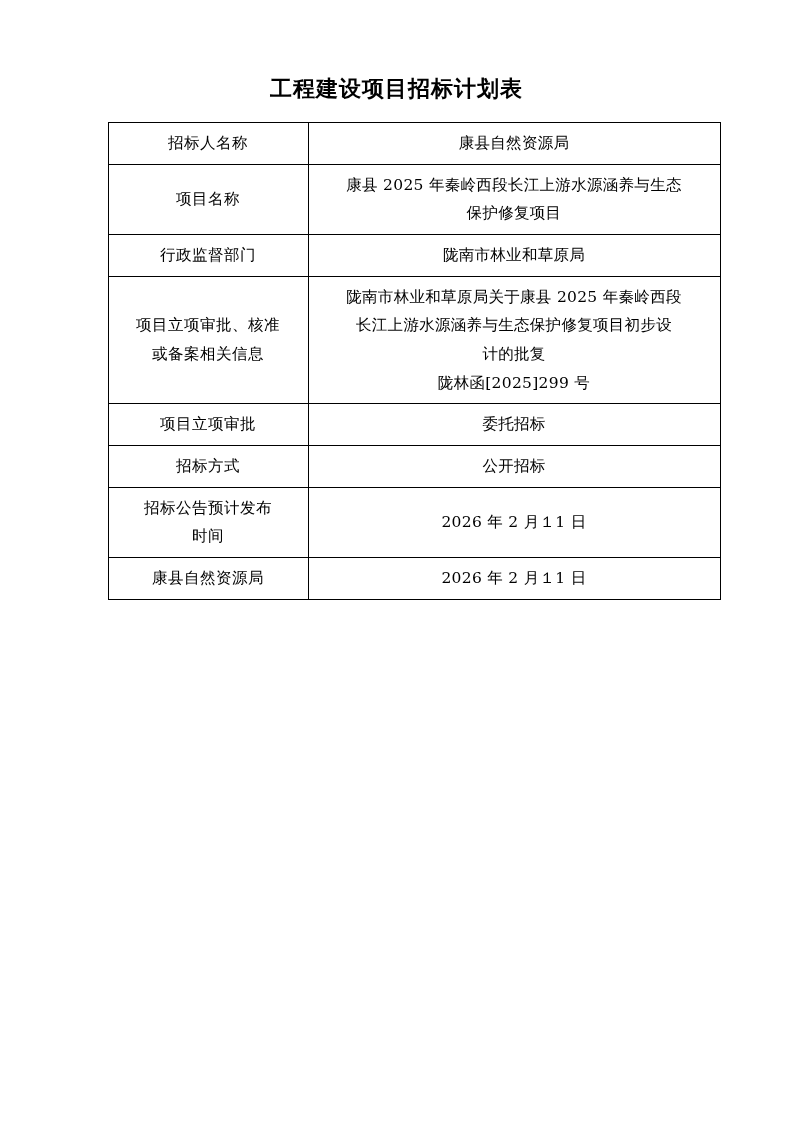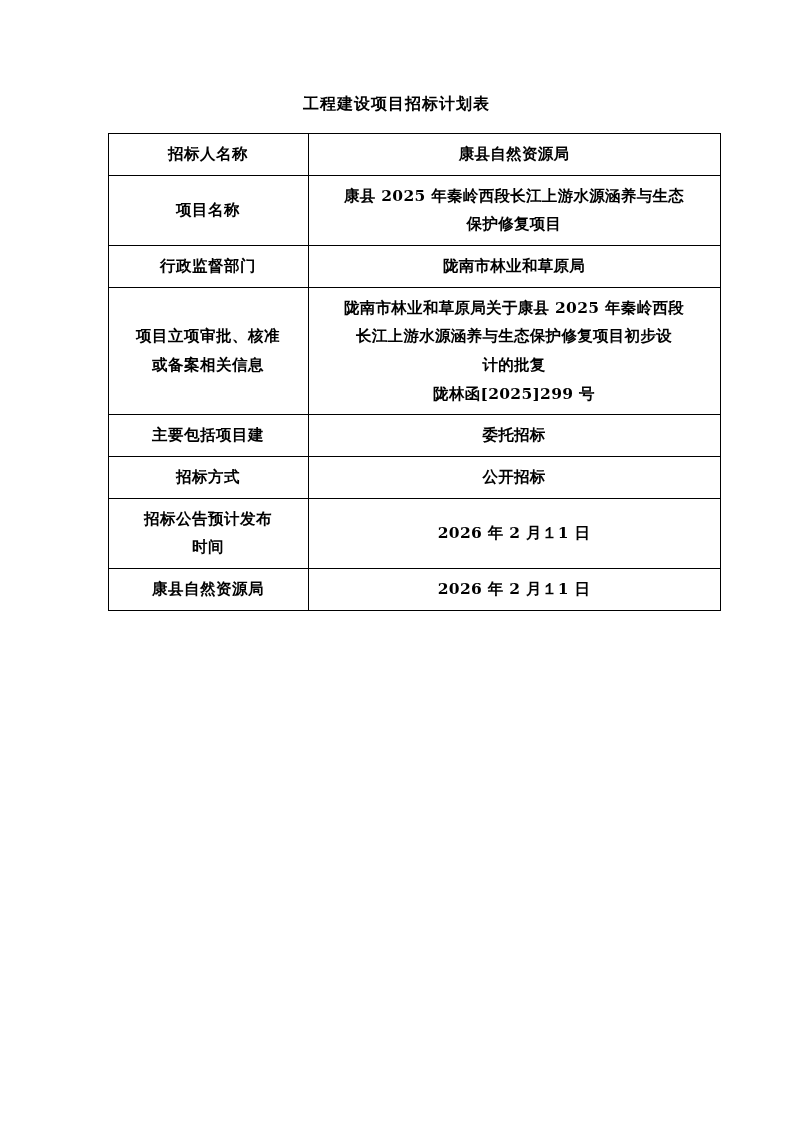--- a/index.html
+++ b/index.html
@@ -17,31 +17,30 @@
   }
   .page {
     width: 793px;
     height: 1122px;
     box-sizing: border-box;
     padding: 0;
     position: relative;
   }
   .doc-title {
     text-align: center;
-    font-size: 16px;
+    font-size: 22px;
     font-weight: bold;
     letter-spacing: 1px;
-    margin-top: 94px;
+    margin-top: 74px;
     margin-bottom: 18px;
     font-family: "DejaVu Serif", "Liberation Serif", serif;
   }
   .table-wrap {
     margin: 7px auto;
     width: 578px;
-    font-weight: bold;
   }
   table.plan {
     border-collapse: collapse;
     width: 578px;
     table-layout: fixed;
   }
   table.plan td {
     border: 1px solid #000000;
     font-size: 15.5px;
     line-height: 1.75;
@@ -119,21 +118,21 @@
 计的批复
 陇林函[2025]299 号</span>
             </td>
         </tr>
 
 
 
 
         <tr class="pad-sm row-tall">
           <td class="label">
-              <span class="label-inner">主要包括项目建</span>
+              <span class="label-inner">项目立项审批</span>
             </td>
           <td class="value">
               <span class="value-inner">委托招标</span>
             </td>
         </tr>
 
         <tr class="pad-sm row-tall">
           <td class="label">
               <span class="label-inner">招标方式</span>
             </td>

